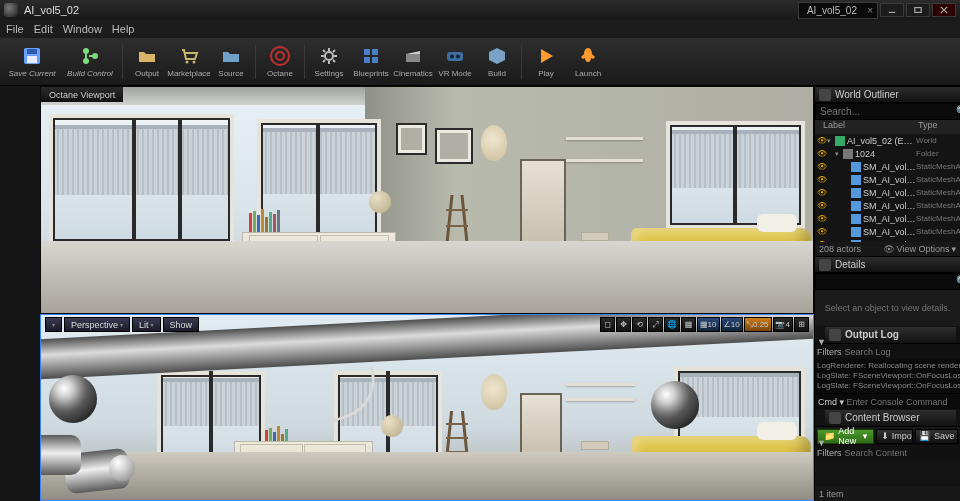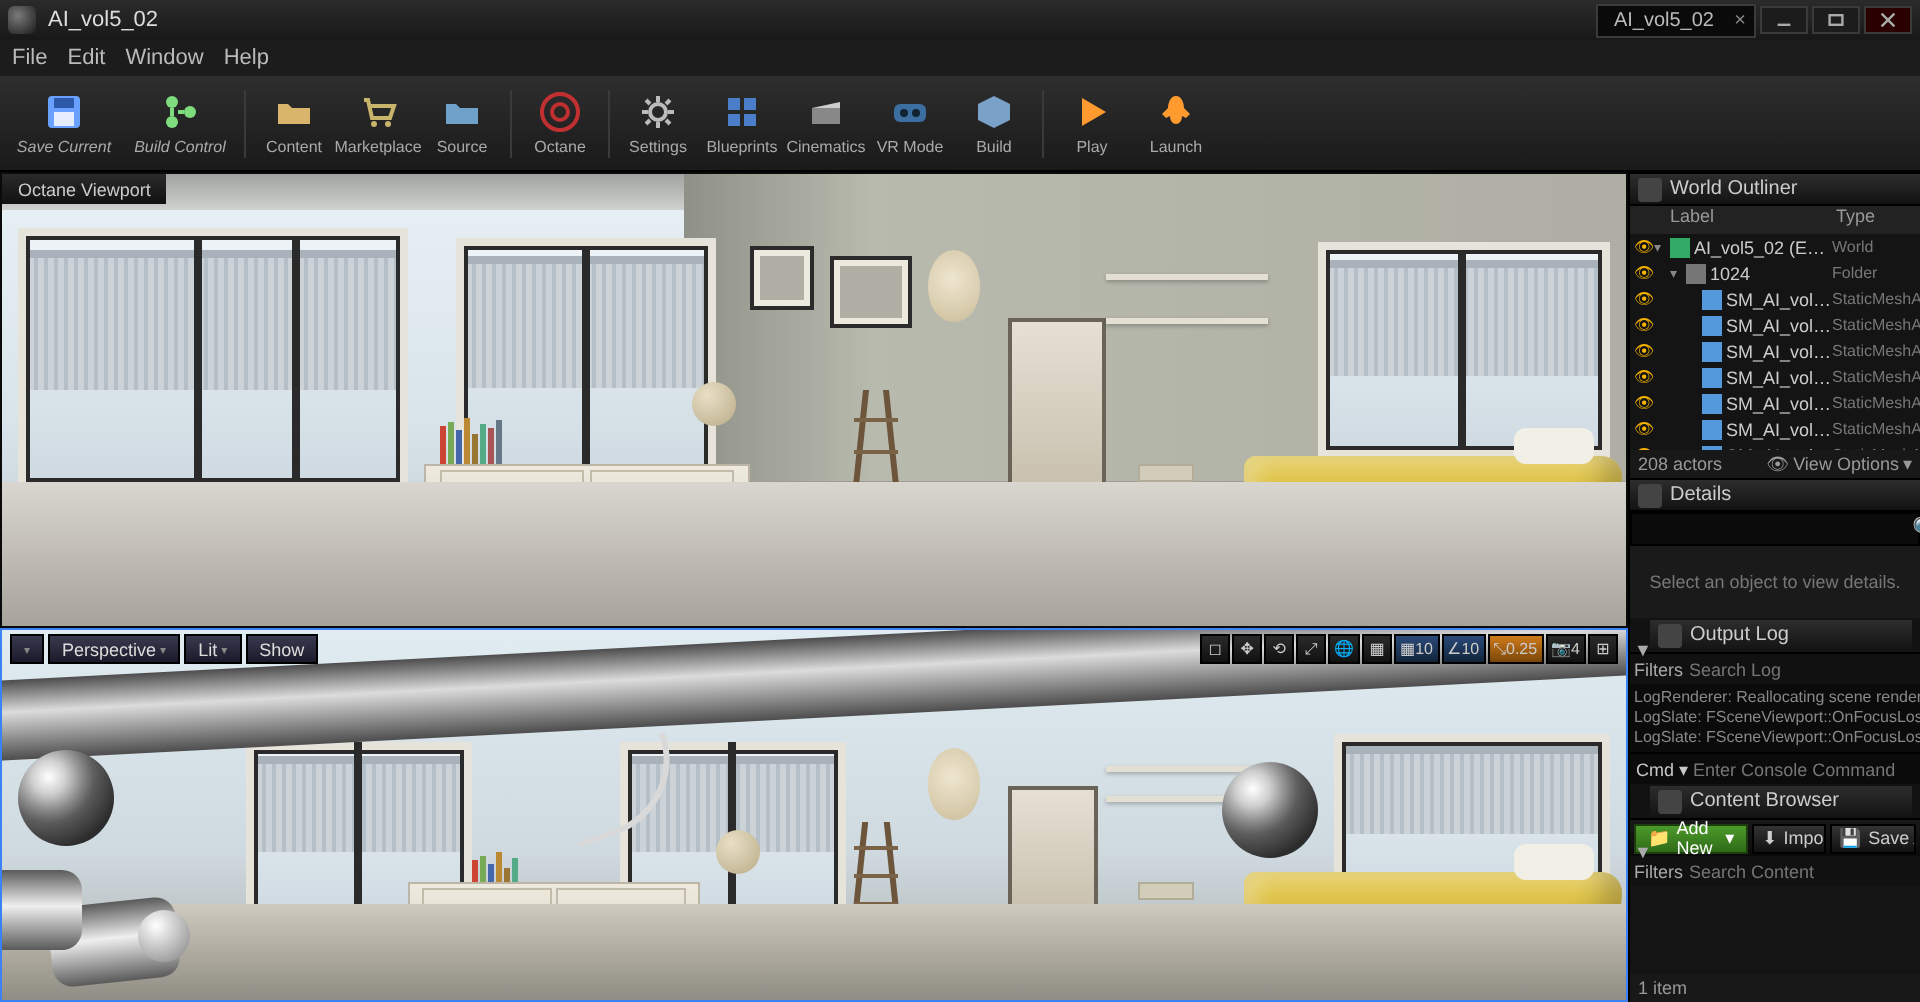--- a/index.html
+++ b/index.html
@@ -22,32 +22,32 @@
 
 
 .toolbar { height:48px; background:linear-gradient(#2e2e2e,#1a1a1a); border-bottom:1px solid #000; display:flex; align-items:center; padding:2px 4px; gap:2px;}
 .tbtn { width:40px; height:44px; display:flex; flex-direction:column; align-items:center; justify-content:center; gap:2px;}
 .tbtn.wide{width:56px;font-style:italic;}
 .tbtn .ico{width:22px;height:22px;display:flex;align-items:center;justify-content:center;}
 .tbtn .lbl{font-size:8px;color:#aaa;white-space:nowrap;}
 .tdiv{width:1px;height:34px;background:#000;margin:0 2px;border-right:1px solid #3a3a3a;}
 
 
-.main { display:flex; height:415px; }
+.main { display:flex; height:415px;margin-left:40px; }
 .left { width:814px; display:flex; flex-direction:column; background:#000;}
 .right { width:146px; display:flex; flex-direction:column; background:#1a1a1a; border-left:1px solid #000;}
 
 
 .phead { height:17px; background:linear-gradient(#2d2d2d,#121212); display:flex; align-items:center; padding:0 4px; color:#ccc; font-size:10px;border-top:1px solid #000;border-bottom:1px solid #000;}
 .phead .pico{width:12px;height:12px;margin-right:4px;background:#444;border-radius:2px;}
 .search-row{display:flex;align-items:center;height:17px;background:#0b0b0b;border:1px solid #000;}
 .search-row input{flex:1;background:transparent;border:none;color:#888;font-size:10px;padding:0 4px;outline:none;}
 .search-row .mag{width:14px;color:#888;text-align:center;}
 .cols{display:flex;height:14px;background:#222;font-size:9px;color:#999;}
-.cols .c1{flex:1;padding-left:20px;}
+.cols .c1{flex:1;padding-left:8px;}
 .cols .c2{width:42px;}
 .tree{height:108px;overflow:hidden;background:#141414;}
 .trow{display:flex;align-items:center;height:13px;font-size:9px;color:#bbb;padding-left:2px;white-space:nowrap;overflow:hidden;}
 .trow .eye{width:10px;color:#f7b500;font-size:8px;}
 .trow .arr{width:8px;color:#888;font-size:7px;}
 .trow .tico{width:10px;height:10px;margin-right:2px;}
 .trow .tlbl{flex:1;overflow:hidden;text-overflow:ellipsis;color:#ccc;}
 .trow .ttyp{width:44px;color:#777;font-size:8px;overflow:hidden;}
 .tico.world{background:#3a6;}
 .tico.folder{background:#777;}
@@ -193,21 +193,21 @@
       </div>
       <div class="lbl">Build Control</div>
     </div>
   <div class="tdiv"></div>
   <div class="tbtn">
       <div class="ico">
         <svg width="20" height="20" viewBox="0 0 20 20">
           <path d="M2 6h5l2 2h9v8H2z" fill="#d8b56a"></path>
         </svg>
       </div>
-      <div class="lbl">Content</div>
+      <div class="lbl">Output</div>
     </div>
   <div class="tbtn">
       <div class="ico">
         <svg width="20" height="20" viewBox="0 0 20 20">
           <path d="M3 4h2l2 9h9l2-6H6" fill="none" stroke="#c8b46a" stroke-width="2"></path>
           <circle cx="8" cy="16" r="1.5" fill="#c8b46a"></circle>
           <circle cx="15" cy="16" r="1.5" fill="#c8b46a"></circle>
         </svg>
       </div>
       <div class="lbl">Marketplace</div>
@@ -486,20 +486,24 @@
     </div>
 
   </div>
 
   <div class="right">
 
     <div class="phead">
       <div class="pico"></div>
       <span>World Outliner</span>
     </div>
+    <div class="search-row">
+      <input placeholder="Search..." style="">
+      <div class="mag">🔍</div>
+    </div>
     <div class="cols">
       <div class="c1">Label</div>
       <div class="c2">Type</div>
     </div>
     <div class="tree" id="tree">
         <div class="trow">
           <span class="eye">👁</span>
           <span style="width:0px"></span>
           <span class="arr">▾</span>
           <span class="tico world"></span>
@@ -582,21 +586,21 @@
     </div>
     <div class="search-row">
       <input placeholder="" style="">
       <div class="mag">🔍</div>
     </div>
     <div class="details-body">Select an object to view details.</div>
 
     <div class="olog">
       <div class="ohead">
         <div class="ue-logo" style="margin-right:6px;"></div>
-        <div class="phead" style="flex:1;height:16px;border:none;">
+        <div class="phead" style="flex:1;height:16px;border:none;font-weight:bold;">
           <div class="pico"></div>
           <span>Output Log</span>
         </div>
       </div>
       <div class="olog-filter">
         <span>▼ <span>Filters</span> ▾</span>
         <input style="flex: 1 1 0%; background: transparent; border: none; color: rgb(102, 102, 102); font-size: 9px; margin-left: 3px;" placeholder="Search Log">
       </div>
       <div class="olog-body" id="logbody">
           <div>LogRenderer: Reallocating scene render</div>

